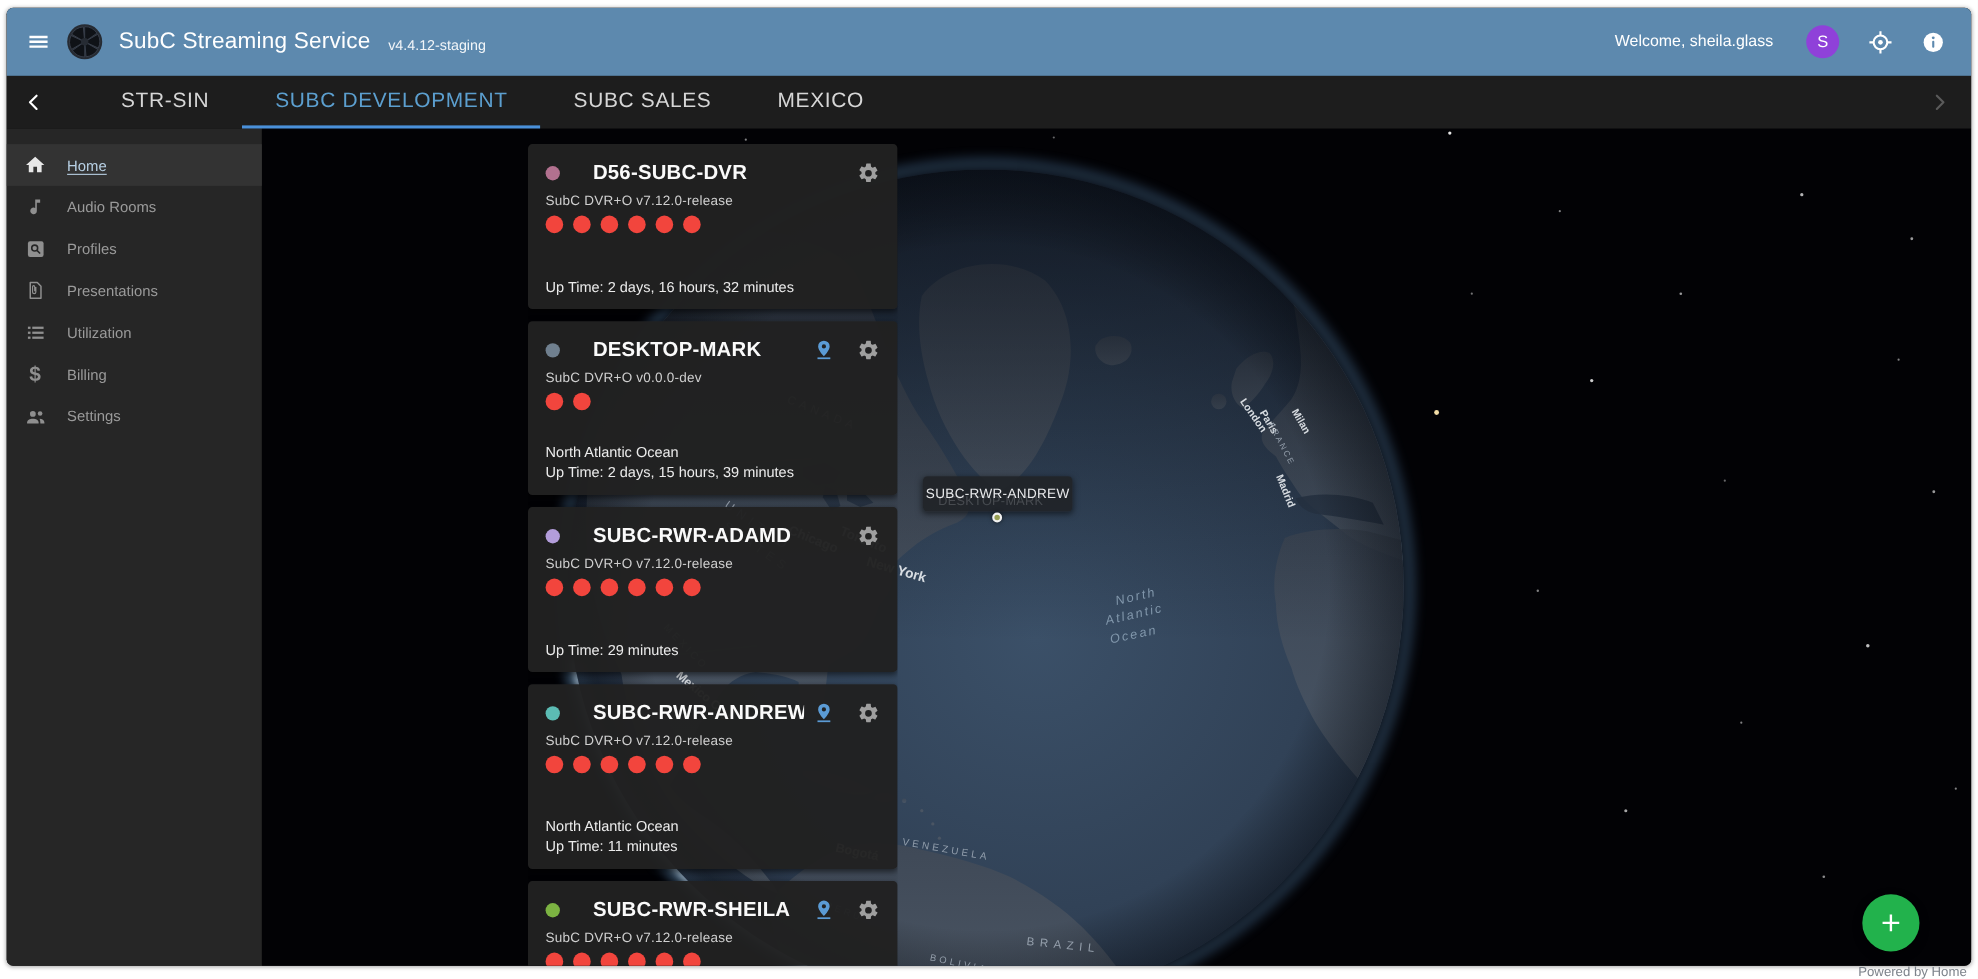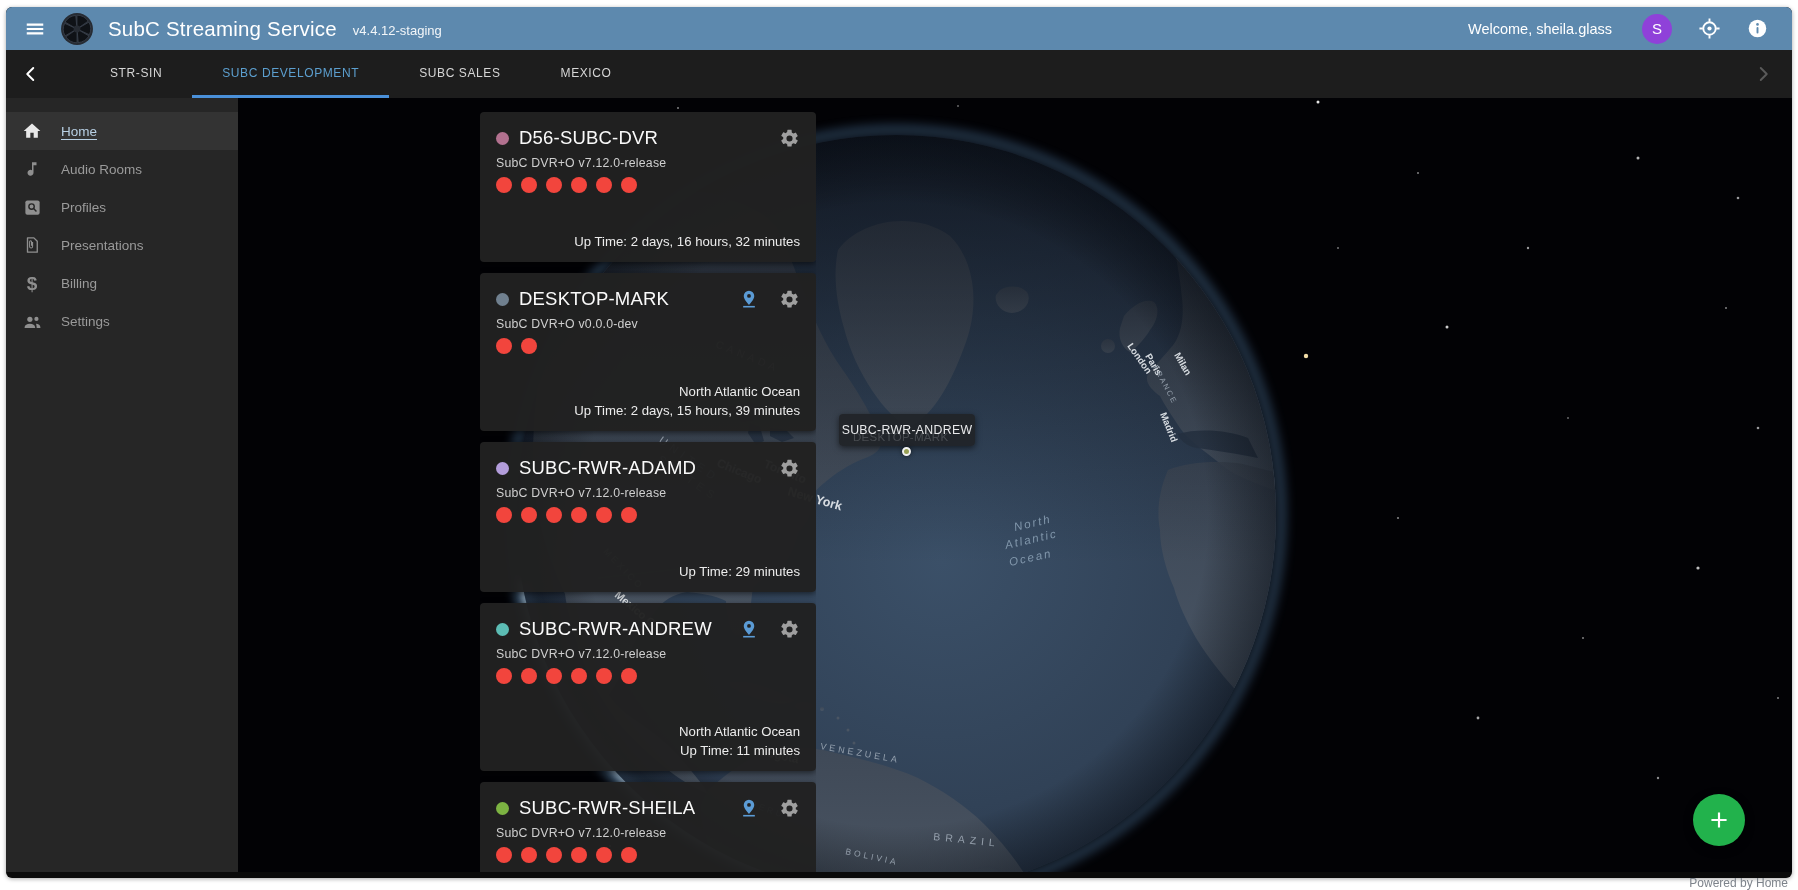--- a/index.html
+++ b/index.html
@@ -3,40 +3,40 @@
 <meta charset="utf-8">
 <style>
   * { margin:0; padding:0; box-sizing:border-box; }
   html,body { width:1798px; height:890px; overflow:hidden; background:#ffffff;
     font-family:"Liberation Sans", sans-serif; }
   .page { position:relative; width:1798px; height:890px; background:#ffffff; }
   .app { position:absolute; left:6px; top:7px; width:1786px; height:871px;
     border-radius:6px; overflow:hidden; background:#0a0a0a; box-shadow:0 1px 4px rgba(0,0,0,.35); }
 
   
-  .app-header { height:43px; background:var(--header-bg,#5d89ae); display:flex; align-items:center;
+  .app-header { height:62px; background:var(--header-bg,#5d89ae); display:flex; align-items:center;
     justify-content:space-between; padding:0 24px 0 18px; }
   .h-left { display:flex; align-items:center; gap:14px; }
   .icon-btn { display:inline-flex; align-items:center; justify-content:center; cursor:pointer; }
   .menu-icon svg { display:block; }
   .app-logo { width:34px; height:34px; display:inline-flex; }
   .app-title { color:#ffffff; font-size:20.5px; font-weight:500; letter-spacing:.2px; white-space:nowrap; }
   .app-version { color:rgba(255,255,255,.92); font-size:13px; margin-left:2px; position:relative; top:2px; }
   .h-right { display:flex; align-items:center; gap:26px; }
   .welcome { color:#ffffff; font-size:14.5px; margin-right:4px; }
   .avatar { width:30px; height:30px; border-radius:50%; background:var(--avatar-bg,#8f41d9);
     color:#fff; font-size:15px; font-weight:500; display:inline-flex; align-items:center; justify-content:center; cursor:pointer; }
 
   
   .tabbar { height:48px; background:#1d1d1d; display:flex; align-items:stretch; position:relative; }
   .tab-chevron { width:50px; display:flex; align-items:center; justify-content:center; cursor:pointer; }
   .tab-chevron.right { position:absolute; right:4px; top:0; bottom:0; }
   .tabs-wrap { display:flex; align-items:stretch; margin-left:24px; }
   .tab { display:flex; align-items:center; justify-content:center; padding:0 30px; min-width:110px;
-    color:#d6d6d6; font-size:12px; letter-spacing:.6px; cursor:pointer; border-bottom:3px solid transparent; }
+    color:#d6d6d6; font-size:19px; letter-spacing:.6px; cursor:pointer; border-bottom:3px solid transparent; }
   .tab.active { color:var(--active-tab,#5c9fcf); border-bottom-color:var(--tab-underline,#4a90d9); }
 
   
   .content { position:relative; height:774px; display:flex; }
   .sidebar { width:232px; background:#262626; padding-top:14px; z-index:5; }
   .side-item { height:38px; display:flex; align-items:center; padding:0 14px; gap:17px;
     color:#9a9a9a; font-size:13.5px; cursor:pointer; }
   .side-item .side-icon { width:24px; height:24px; display:inline-flex; align-items:center; justify-content:center; color:#8f8f8f; }
   .side-item.active { background:#333333; color:#b7cfe3; }
   .side-item.active .side-label { text-decoration:underline; text-underline-offset:3px; }
@@ -58,30 +58,30 @@
     justify-content:center; box-shadow:0 3px 8px rgba(0,0,0,.5); }
   .fab svg { display:block; }
 
   
   .cards { position:absolute; left:242px; top:14px; width:336px; height:calc(100% - 14px);
     display:flex; flex-direction:column; gap:11px; overflow:hidden; z-index:6; }
   .card { background:rgba(33,33,33,.97); border-radius:4px; box-shadow:0 2px 6px rgba(0,0,0,.55);
     padding:11px 16px 11px; display:flex; flex-direction:column; flex:none; cursor:pointer; }
   .card-head { display:flex; align-items:center; height:30px; }
   .status-dot { width:13px; height:13px; border-radius:50%; margin-right:10px; flex:none; }
-  .card-title { color:#fafafa; font-size:18.5px; font-weight:400; letter-spacing:.2px; white-space:nowrap;
-    overflow:hidden; flex:1; }
+  .card-title { color:#fafafa; font-size:18.5px; font-weight:700; letter-spacing:.2px; white-space:nowrap;
+    overflow:hidden; flex:1;margin-left:20px; }
   .head-icons { display:flex; align-items:center; gap:20px; margin-left:8px; }
   .pin { color:var(--pin-icon,#5b9bd5); display:inline-flex; cursor:pointer; }
   .gear { color:#9f9f9f; display:inline-flex; cursor:pointer; }
   .card-sub { margin-top:3px; color:#cfcfcf; font-size:12.3px; letter-spacing:.2px; }
   .dots { margin-top:7px; display:flex; gap:9px; height:17px; }
   .dots span { width:16px; height:16px; border-radius:50%; background:var(--alert-dot,#f2453d); flex:none; }
   .card-bottom { margin-top:auto; padding-top:18px; }
-  .card-loc, .card-uptime { color:#ececec; font-size:13.2px; line-height:19px;text-align:right; }
+  .card-loc, .card-uptime { color:#ececec; font-size:13.2px; line-height:19px; }
 
   
   .attribution { position:absolute; right:10px; top:876px; color:#7d838b; font-size:12px; z-index:20; }
 </style>
 </head>
 <body>
 
 <div class="page">
   <div class="app">
 
@@ -178,20 +178,33 @@
             <span class="side-icon">
               <svg width="18" height="18" viewBox="0 0 24 24" fill="none" stroke="currentColor" stroke-width="1.8">
                 <path d="M6 2.5h8.5L19 7v14.5H6z" stroke-linejoin="round"></path>
                 <path d="M12.8 8v6a2 2 0 0 1-4 0V7.5a1.3 1.3 0 0 1 2.6 0V13" stroke-width="1.4"></path>
               </svg>
             </span>
             <span class="side-label">Presentations</span>
           </div>
           <div class="side-item">
             <span class="side-icon">
+              <svg width="19" height="19" viewBox="0 0 24 24" fill="currentColor">
+                <rect x="3" y="5" width="3" height="2.6"></rect>
+                <rect x="8" y="5" width="13" height="2.6"></rect>
+                <rect x="3" y="10.7" width="3" height="2.6"></rect>
+                <rect x="8" y="10.7" width="13" height="2.6"></rect>
+                <rect x="3" y="16.4" width="3" height="2.6"></rect>
+                <rect x="8" y="16.4" width="13" height="2.6"></rect>
+              </svg>
+            </span>
+            <span class="side-label">Utilization</span>
+          </div>
+          <div class="side-item">
+            <span class="side-icon">
               <span class="dollar-glyph">$</span>
             </span>
             <span class="side-label">Billing</span>
           </div>
           <div class="side-item">
             <span class="side-icon">
               <svg width="21" height="21" viewBox="0 0 24 24" fill="currentColor">
                 <circle cx="9" cy="9.5" r="3"></circle>
                 <path d="M3 18.5c0-2.5 2.7-4 6-4s6 1.5 6 4v1H3z"></path>
                 <circle cx="16.5" cy="9" r="2.4"></circle>

